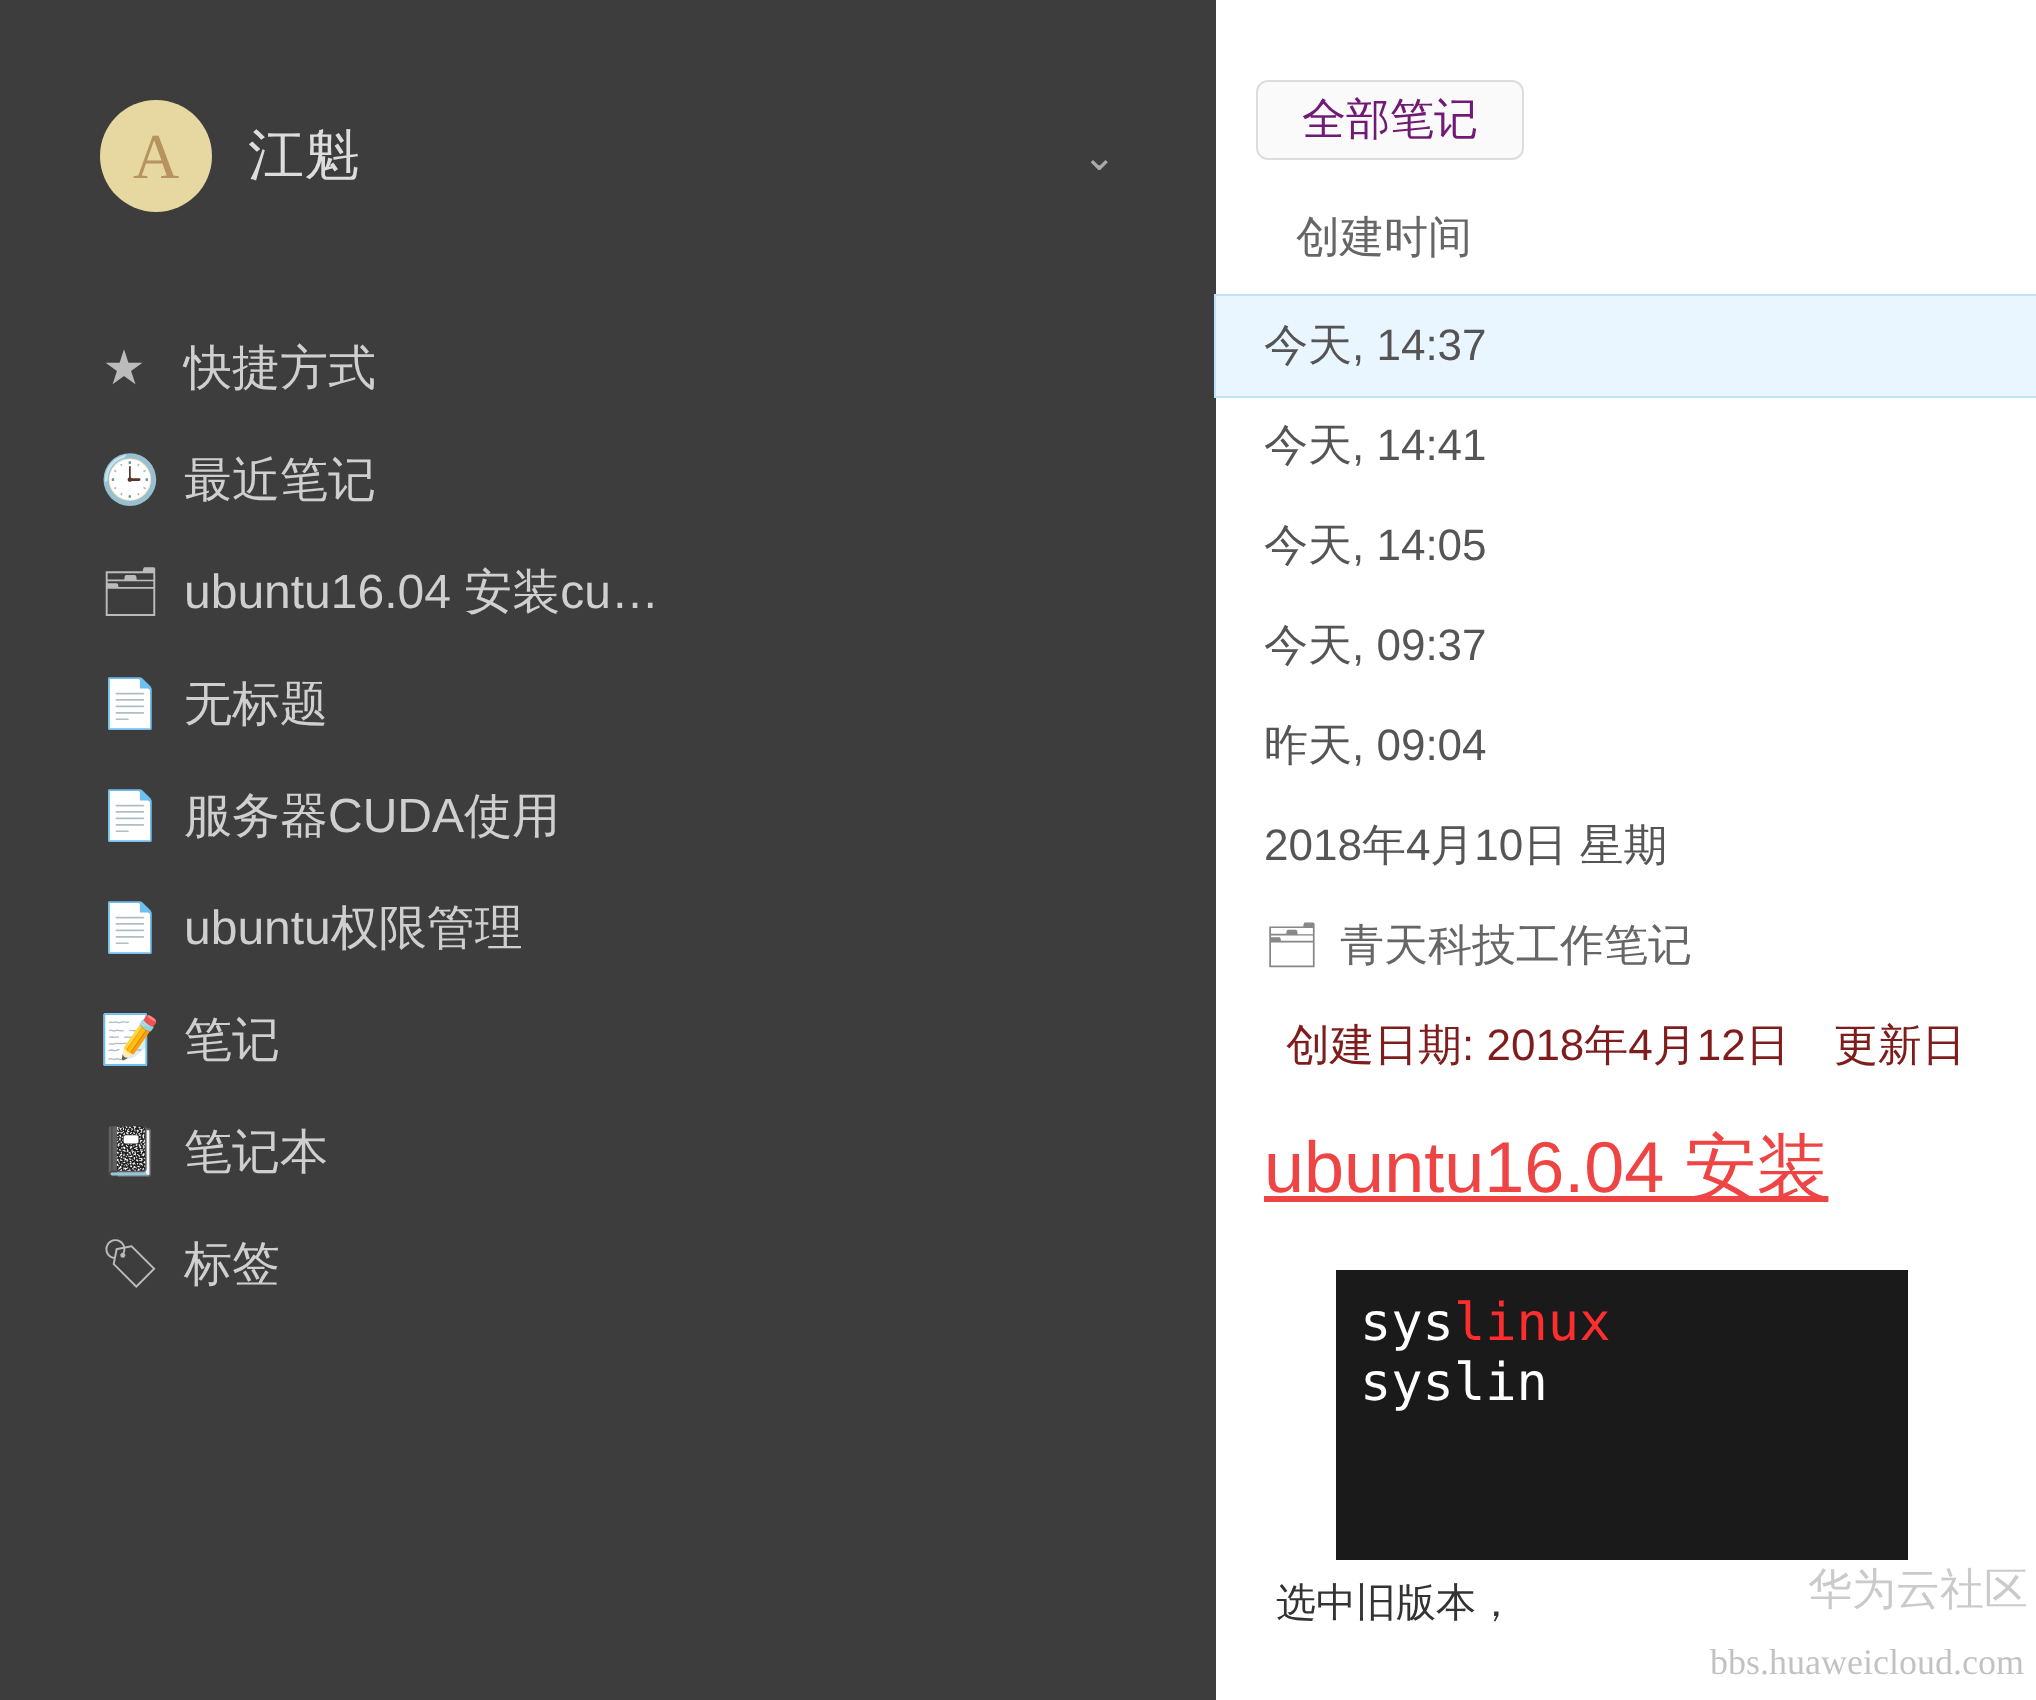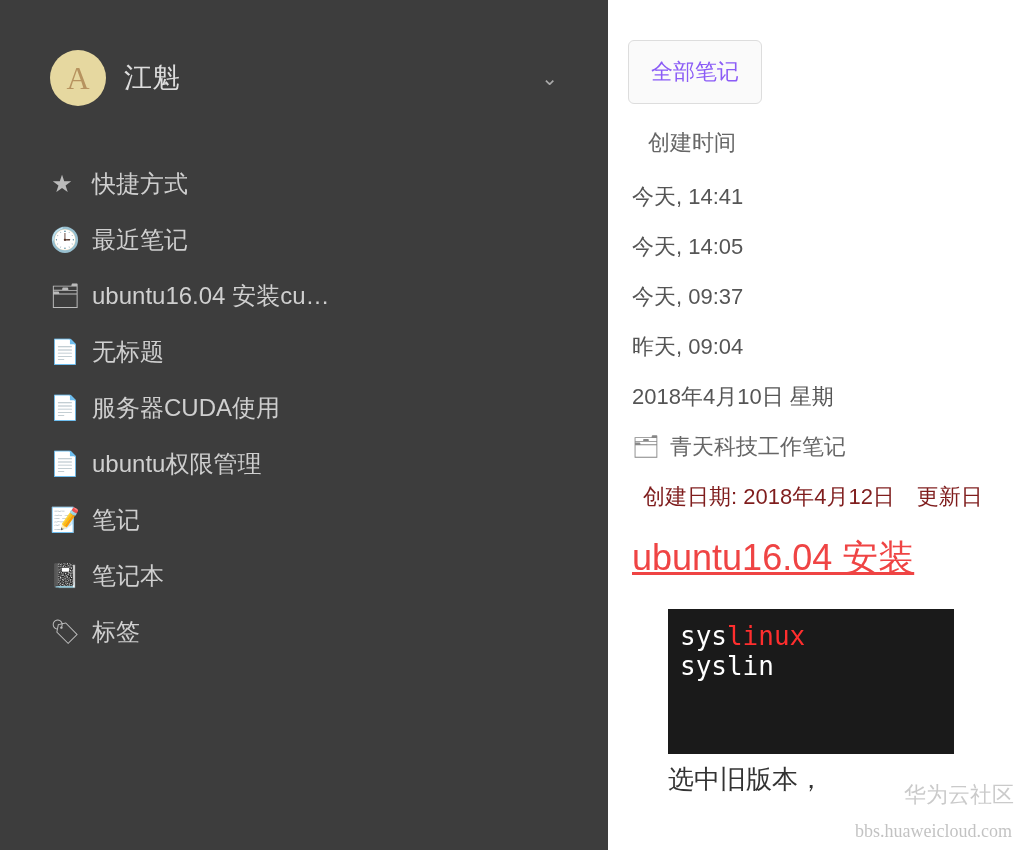--- a/index.html
+++ b/index.html
@@ -52,23 +52,23 @@
     background: #fff;
     font-family: -apple-system, "PingFang SC", sans-serif;
   }
   .bg-tabs {
     padding: 40px 20px 10px 20px;
     display: flex; gap: 12px;
   }
   .bg-tab {
     border: 1px solid #ddd;
     border-radius: 6px;
-    padding: 16px 22px;
+    padding: 4px 22px;
     font-size: 22px;
-    color: #8b5cf6;
+    color: #701a75;
   }
   .bg-tab:first-child { background: #fafafa; }
   .bg-colhdr {
     padding: 14px 40px; font-size: 22px; color: #666;
   }
   .bg-list { }
   .bg-row {
     padding: 10px 24px; font-size: 22px; color: #555;
   }
   .bg-row.selected {
@@ -83,21 +83,21 @@
   .bg-meta { padding: 10px 35px; font-size: 22px; color: #7f1d1d; }
   .bg-title { padding: 12px 24px; font-size: 36px; color: #ef4444; text-decoration: underline; }
   .bg-thumb {
     margin: 14px 0 0 60px;
     width: 286px; height: 145px;
     background: #1a1a1a;
     color: #fff; font-family: monospace;
     padding: 12px; font-size: 26px;
     overflow: hidden;
   }
-  .bg-caption { padding: 8px 60px; font-size: 26px; color: #333; }
+  .bg-caption { padding: 8px 30px; font-size: 20px; color: #333; }
   .watermark1 {
     position: absolute; right: 4px; bottom: 40px;
     font-size: 22px; color: rgba(80,80,80,0.3);
     font-family: -apple-system;
   }
   .watermark2 {
     position: absolute; right: 6px; bottom: 8px;
     font-size: 18px; color: rgba(80,80,80,0.35);
     font-family: Liberation Serif, serif;
   }
@@ -188,20 +188,21 @@
           <span>标签</span>
         </div>
       </div>
   </div>
   <div class="bg-main">
     <div class="bg-tabs">
       <div class="bg-tab">全部笔记</div>
     </div>
     <div class="bg-colhdr">创建时间</div>
     <div class="bg-list">
+        <div class="bg-row selected">今天, 14:37</div>
         <div class="bg-row">今天, 14:41</div>
         <div class="bg-row">今天, 14:05</div>
         <div class="bg-row">今天, 09:37</div>
         <div class="bg-row">昨天, 09:04</div>
         <div class="bg-row">2018年4月10日 星期</div>
       </div>
     <div class="bg-tag-row">
       <span class="bg-tag-icon">🗂</span>
       <span>青天科技工作笔记</span>
     </div>

